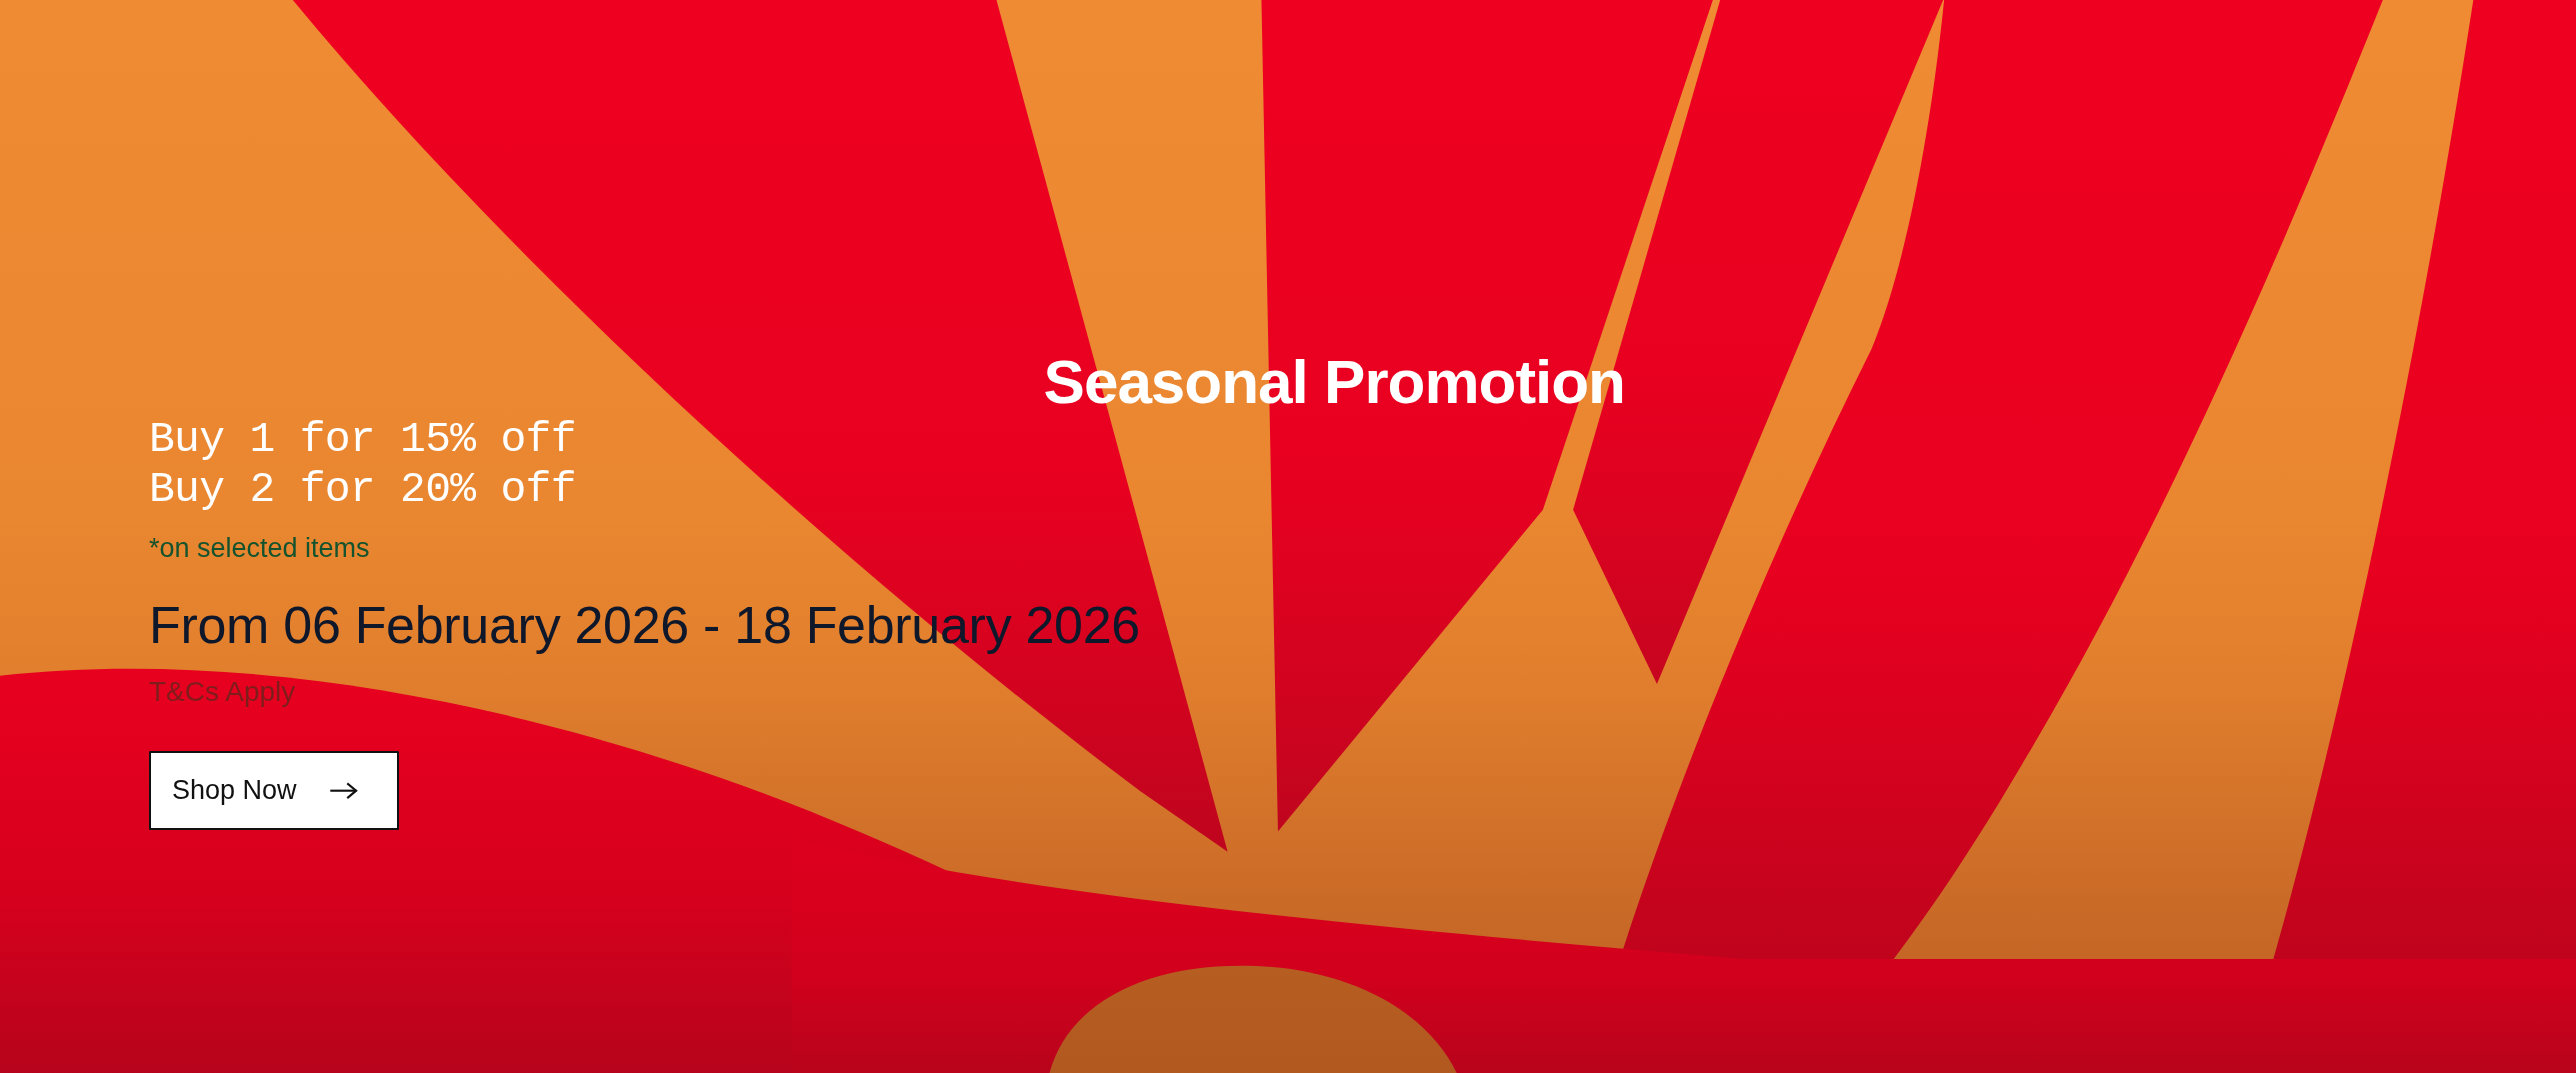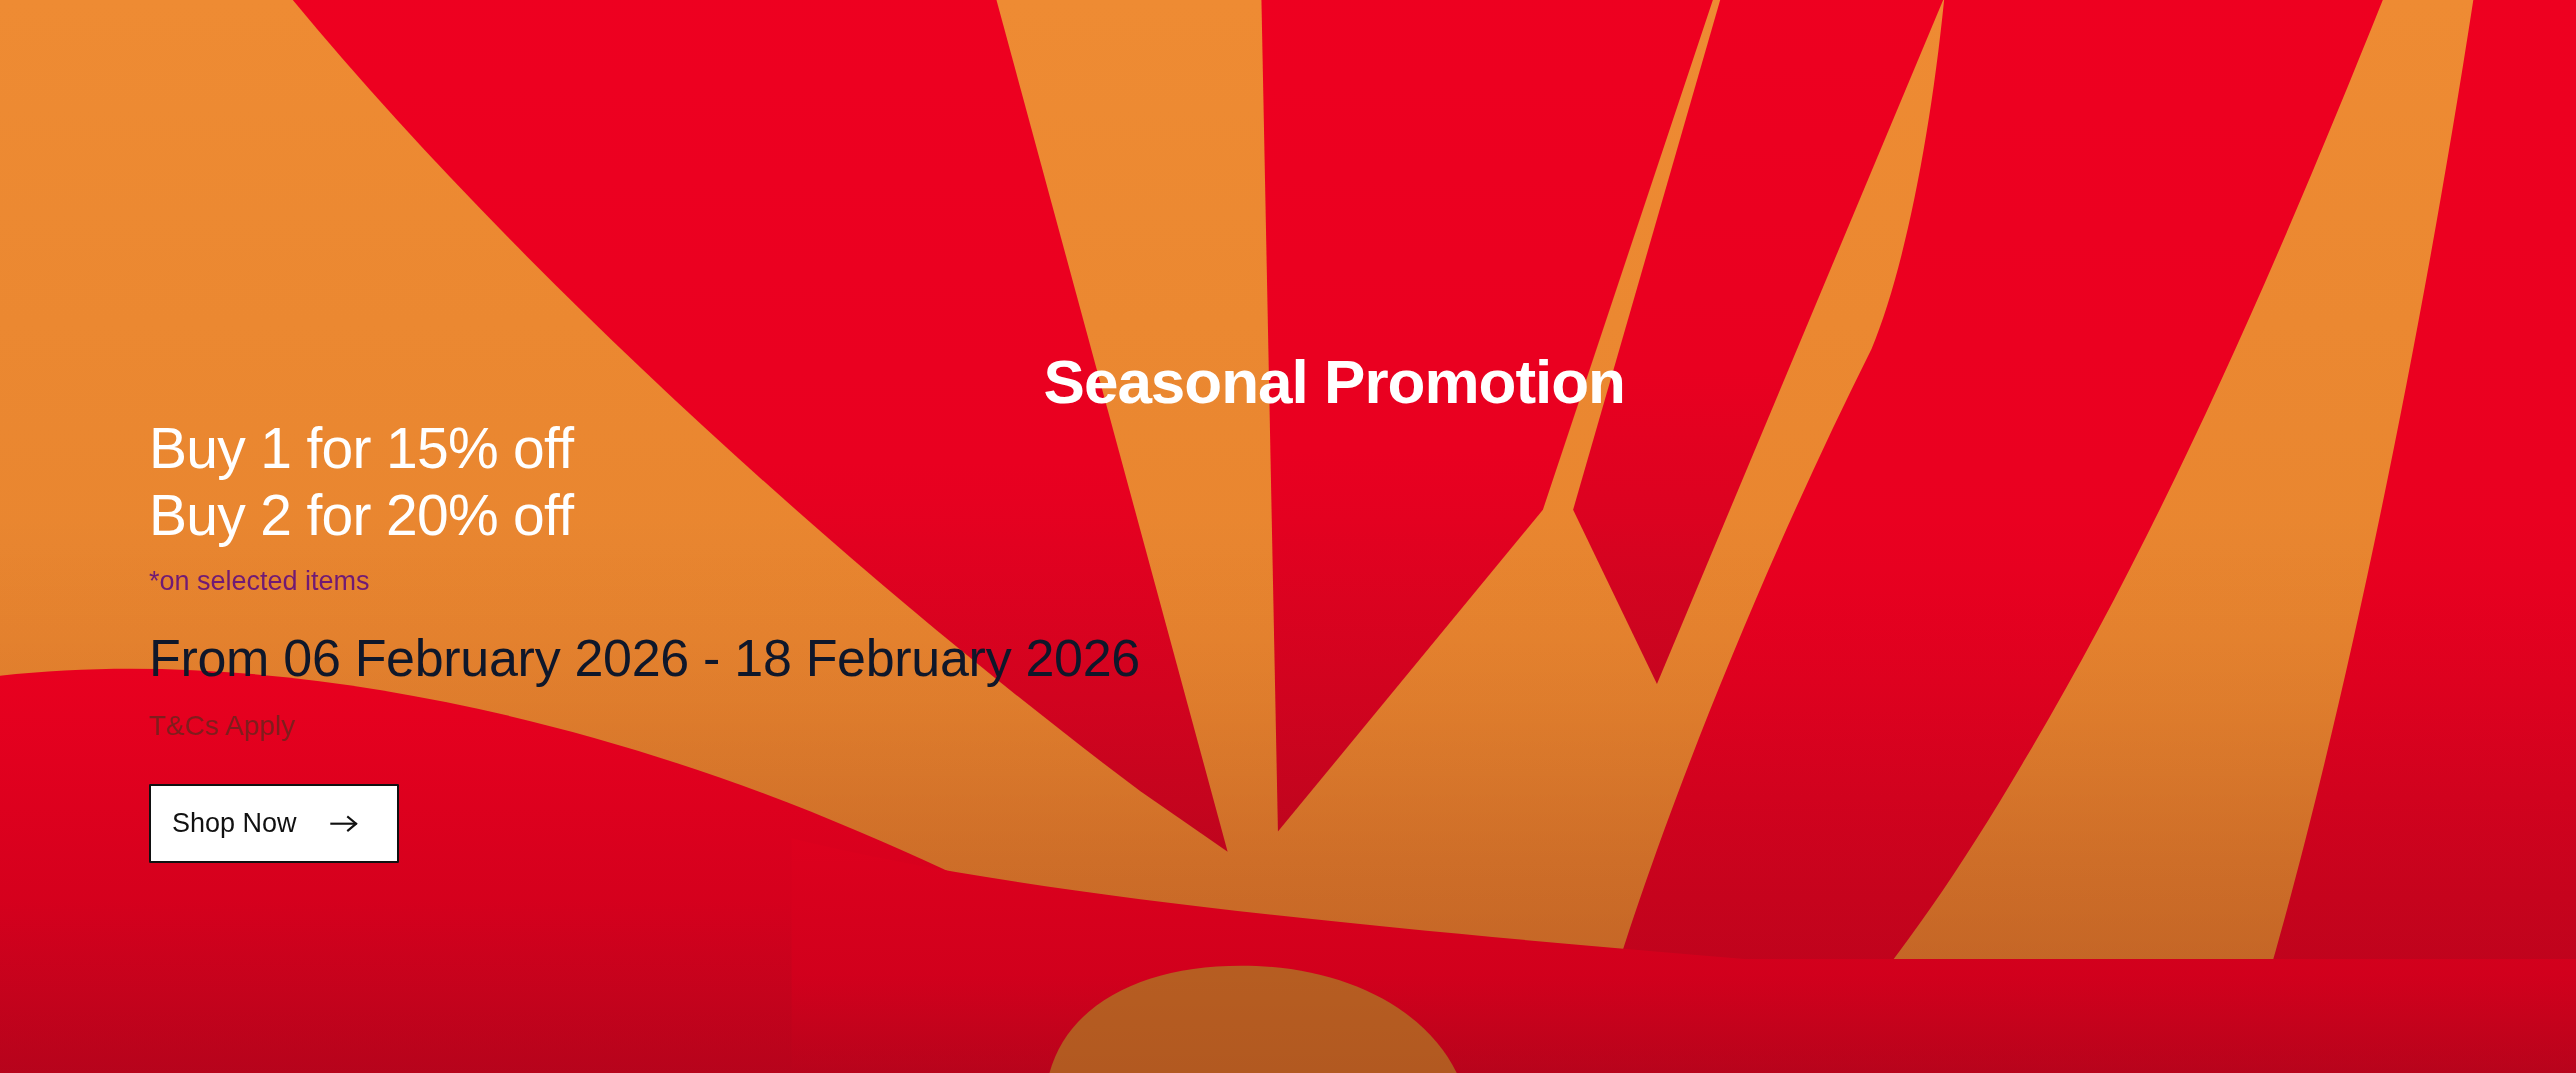--- a/index.html
+++ b/index.html
@@ -56,36 +56,37 @@
     font-size:62px;
     font-weight:bold;
     line-height:1.06;
     letter-spacing:-1px;
     color:#ffffff;
     white-space:nowrap;
     text-align:right;
   }
 
   .offer {
-    font-size:57px;
+    font-size:43px;
     font-weight:400;
     line-height:1.18;
     letter-spacing:-0.7px;
     color:#ffffff;
     white-space:nowrap;
+    font-family:Liberation Mono, monospace;
   }
 
   .offer:first-of-type { margin-top:4px; }
 
   .fineprint {
     font-size:27px;
     font-weight:400;
     line-height:1.2;
     letter-spacing:0px;
-    color:#701a75;
+    color:#14532d;
     margin-top:16px;
     white-space:nowrap;
   }
 
   .daterange {
     font-size:52px;
     font-weight:400;
     line-height:1.2;
     letter-spacing:-0.3px;
     color:#0f172a;

